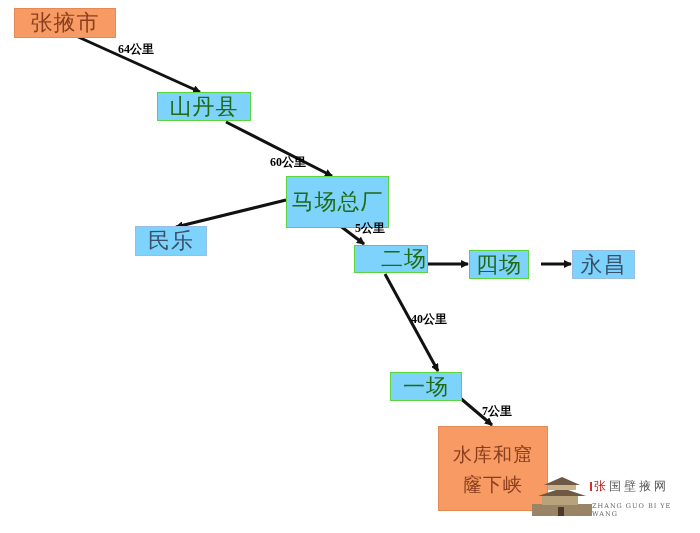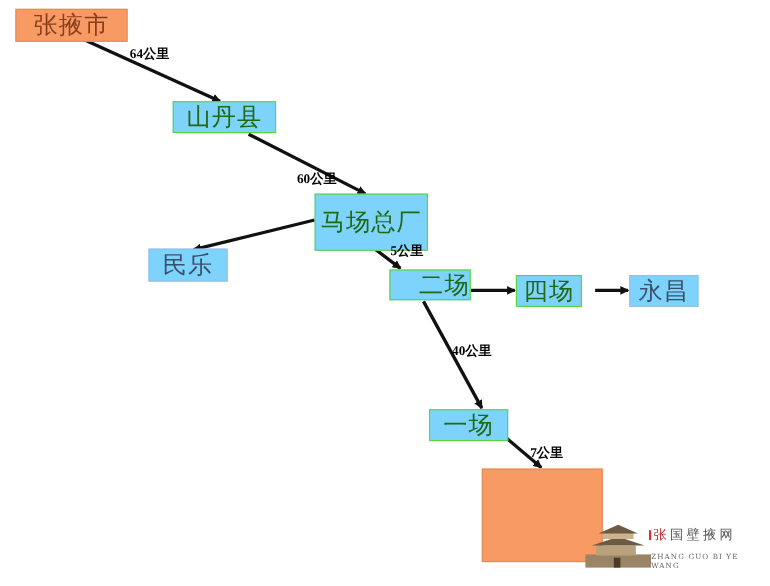--- a/index.html
+++ b/index.html
@@ -60,20 +60,22 @@
 <div class="node green" style="left:469px;top:250px;width:60px;height:29px;">
   <span>四场</span>
 </div>
 <div class="node blue" style="left:572px;top:250px;width:63px;height:29px;">
   <span>永昌</span>
 </div>
 <div class="node green" style="left:390px;top:372px;width:72px;height:29px;">
   <span>一场</span>
 </div>
 <div class="node orange big" style="left:438px;top:426px;width:110px;height:85px;">
+  <span>水库和窟</span>
+  <span>窿下峡</span>
 </div>
 
 <div class="label" style="left:118px;top:41px;">64公里</div>
 <div class="label" style="left:270px;top:138px;margin-top:16px;">60公里</div>
 <div class="label" style="left:355px;top:220px;">5公里</div>
 <div class="label" style="left:411px;top:311px;">40公里</div>
 <div class="label" style="left:482px;top:403px;">7公里</div>
 
 <div class="watermark">
   <svg width="60" height="44" style="position:absolute;left:0;top:0;">

